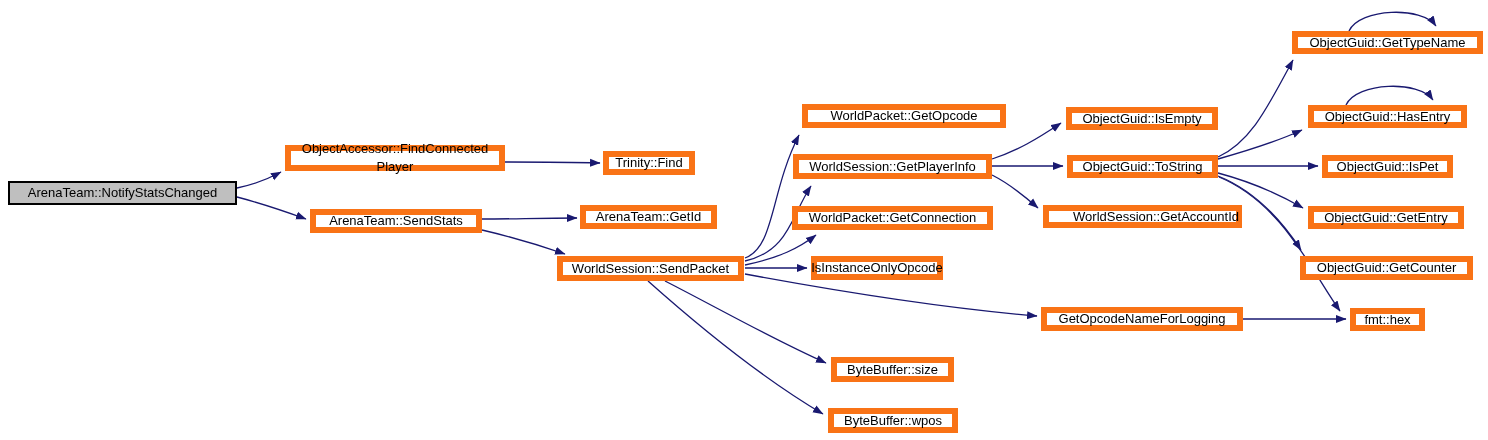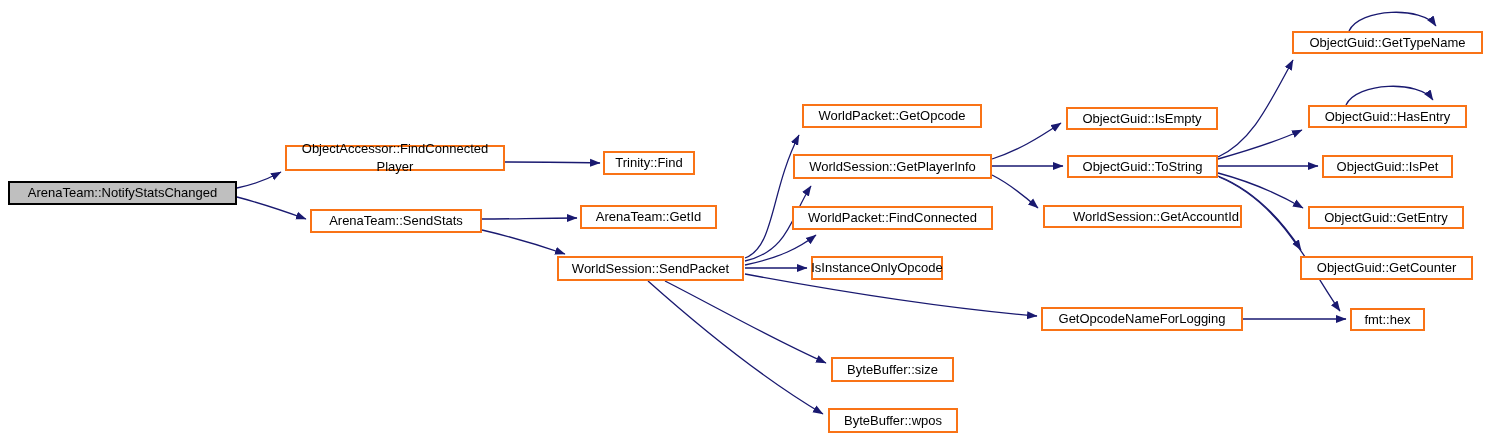--- a/index.html
+++ b/index.html
@@ -13,21 +13,21 @@
   }
   #edge-layer {
     position: absolute;
     left: 0; top: 0;
     width: 1488px; height: 440px;
   }
   .node {
     position: absolute;
     box-sizing: border-box;
     background: #ffffff;
-    border: 2px solid #f97316;
+    border: 6px solid #f97316;
     color: #000000;
     display: flex;
     flex-direction: column;
     align-items: center;
     justify-content: center;
     text-align: center;
     font-size: 13px;
     line-height: 1.35;
     white-space: nowrap;
     z-index: 2;
@@ -95,30 +95,30 @@
   </div>
 
   <div class="node" style="left:580px; top:205px; width:137px; height:24px;">
     <span>ArenaTeam::GetId</span>
   </div>
 
   <div class="node" style="left:557px; top:256px; width:187px; height:25px;">
     <span>WorldSession::SendPacket</span>
   </div>
 
-  <div class="node" style="left:802px; top:104px; width:180px; height:24px;justify-content:center;">
+  <div class="node" style="left:802px; top:104px; width:204px; height:24px;justify-content:center;">
     <span>WorldPacket::GetOpcode</span>
   </div>
 
   <div class="node" style="left:793px; top:154px; width:199px; height:25px;">
     <span>WorldSession::GetPlayerInfo</span>
   </div>
 
   <div class="node" style="left:792px; top:206px; width:201px; height:24px;">
-    <span>WorldPacket::FindConnected</span>
+    <span>WorldPacket::GetConnection</span>
   </div>
 
   <div class="node" style="left:811px; top:256px; width:132px; height:24px;">
     <span>IsInstanceOnlyOpcode</span>
   </div>
 
   <div class="node" style="left:831px; top:357px; width:123px; height:25px;">
     <span>ByteBuffer::size</span>
   </div>
 

